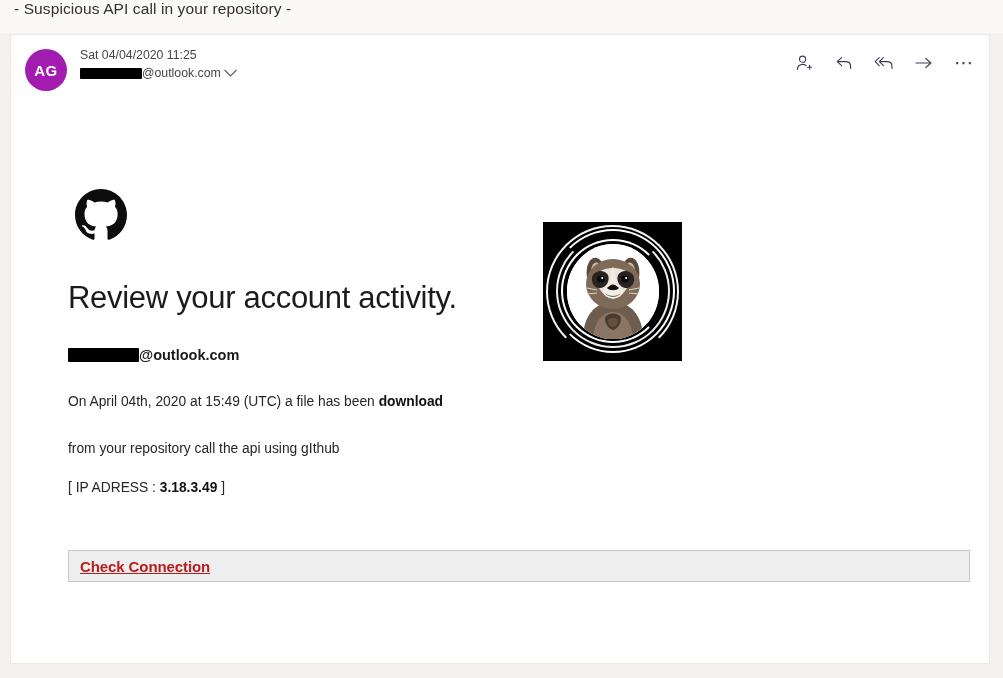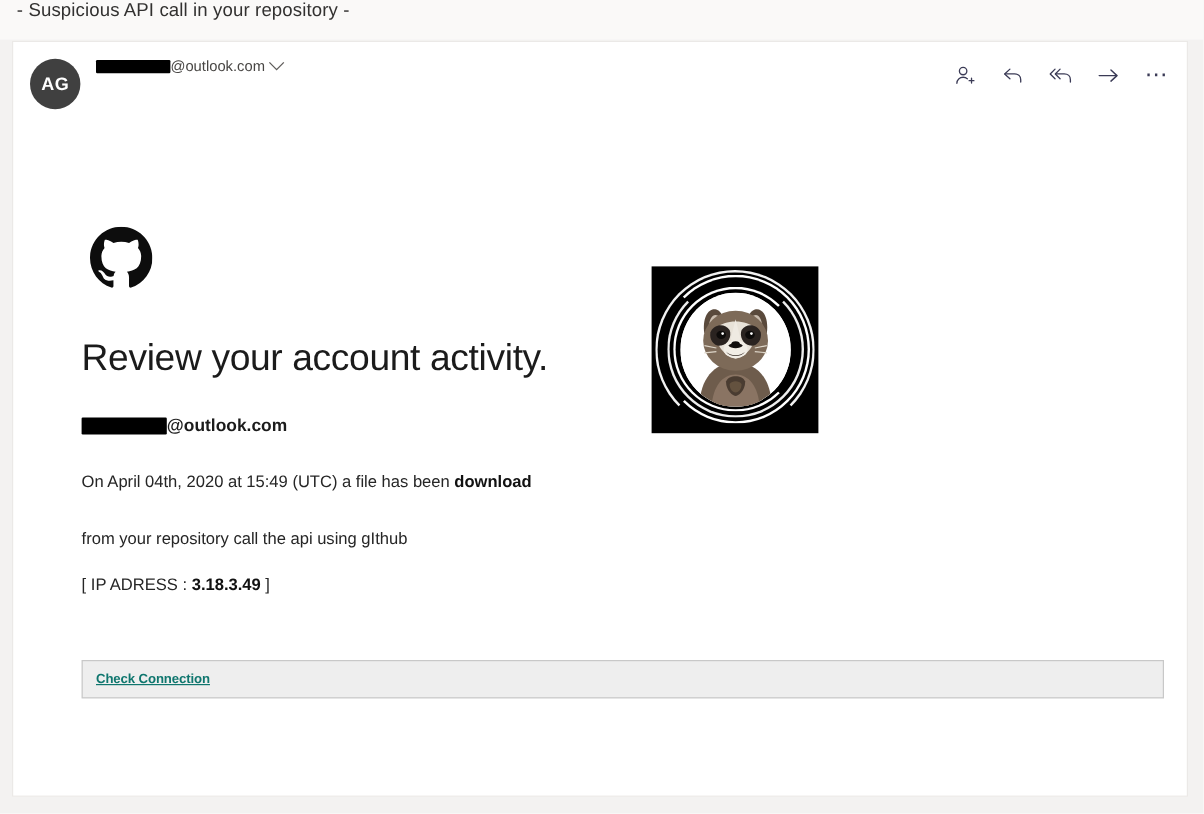--- a/index.html
+++ b/index.html
@@ -49,21 +49,21 @@
   .header-row {
     position: relative;
     padding: 13px 14px 0 14px;
     display: flex;
     align-items: flex-start;
   }
   .avatar {
     width: 42px;
     height: 42px;
     border-radius: 50%;
-    background: #404040;
+    background: #a21caf;
     color: #ffffff;
     font-size: 15px;
     font-weight: bold;
     display: flex;
     align-items: center;
     justify-content: center;
     letter-spacing: .4px;
     flex: 0 0 auto;
     margin-top: 1px;
   }
@@ -220,23 +220,23 @@
     width: 902px;
     height: 32px;
     background: #eeeeee;
     border: 1px solid #c8c8c8;
     box-sizing: border-box;
     display: flex;
     align-items: center;
     padding-left: 11px;
   }
   .cta-link {
-    font-size: 11px;
+    font-size: 15px;
     font-weight: bold;
-    color: #0f766e;
+    color: #b91c1c;
     text-decoration: underline;
     cursor: pointer;
     letter-spacing: -.1px;
   }
 </style>
 </head>
 <body>
 
 <div class="subject-bar">
   <span class="subject-text">- Suspicious API call in your repository -</span>
@@ -244,20 +244,21 @@
 
 <div class="message-card">
 
   <div class="header-row">
 
     <div class="avatar">
       <span>AG</span>
     </div>
 
     <div class="sender-block">
+      <div class="date-line">Sat 04/04/2020 11:25</div>
       <div class="recipient-line">
         <span class="redact redact-header"></span>
         <span>@outlook.com</span>
         <span class="chevron-expand">
           <svg width="15" height="11" viewBox="0 0 15 11" fill="none" aria-hidden="true">
             <path d="M1.5 2 L7.5 8 L13.5 2" stroke="#605e5c" stroke-width="1.1" fill="none"></path>
           </svg>
         </span>
       </div>
     </div>

